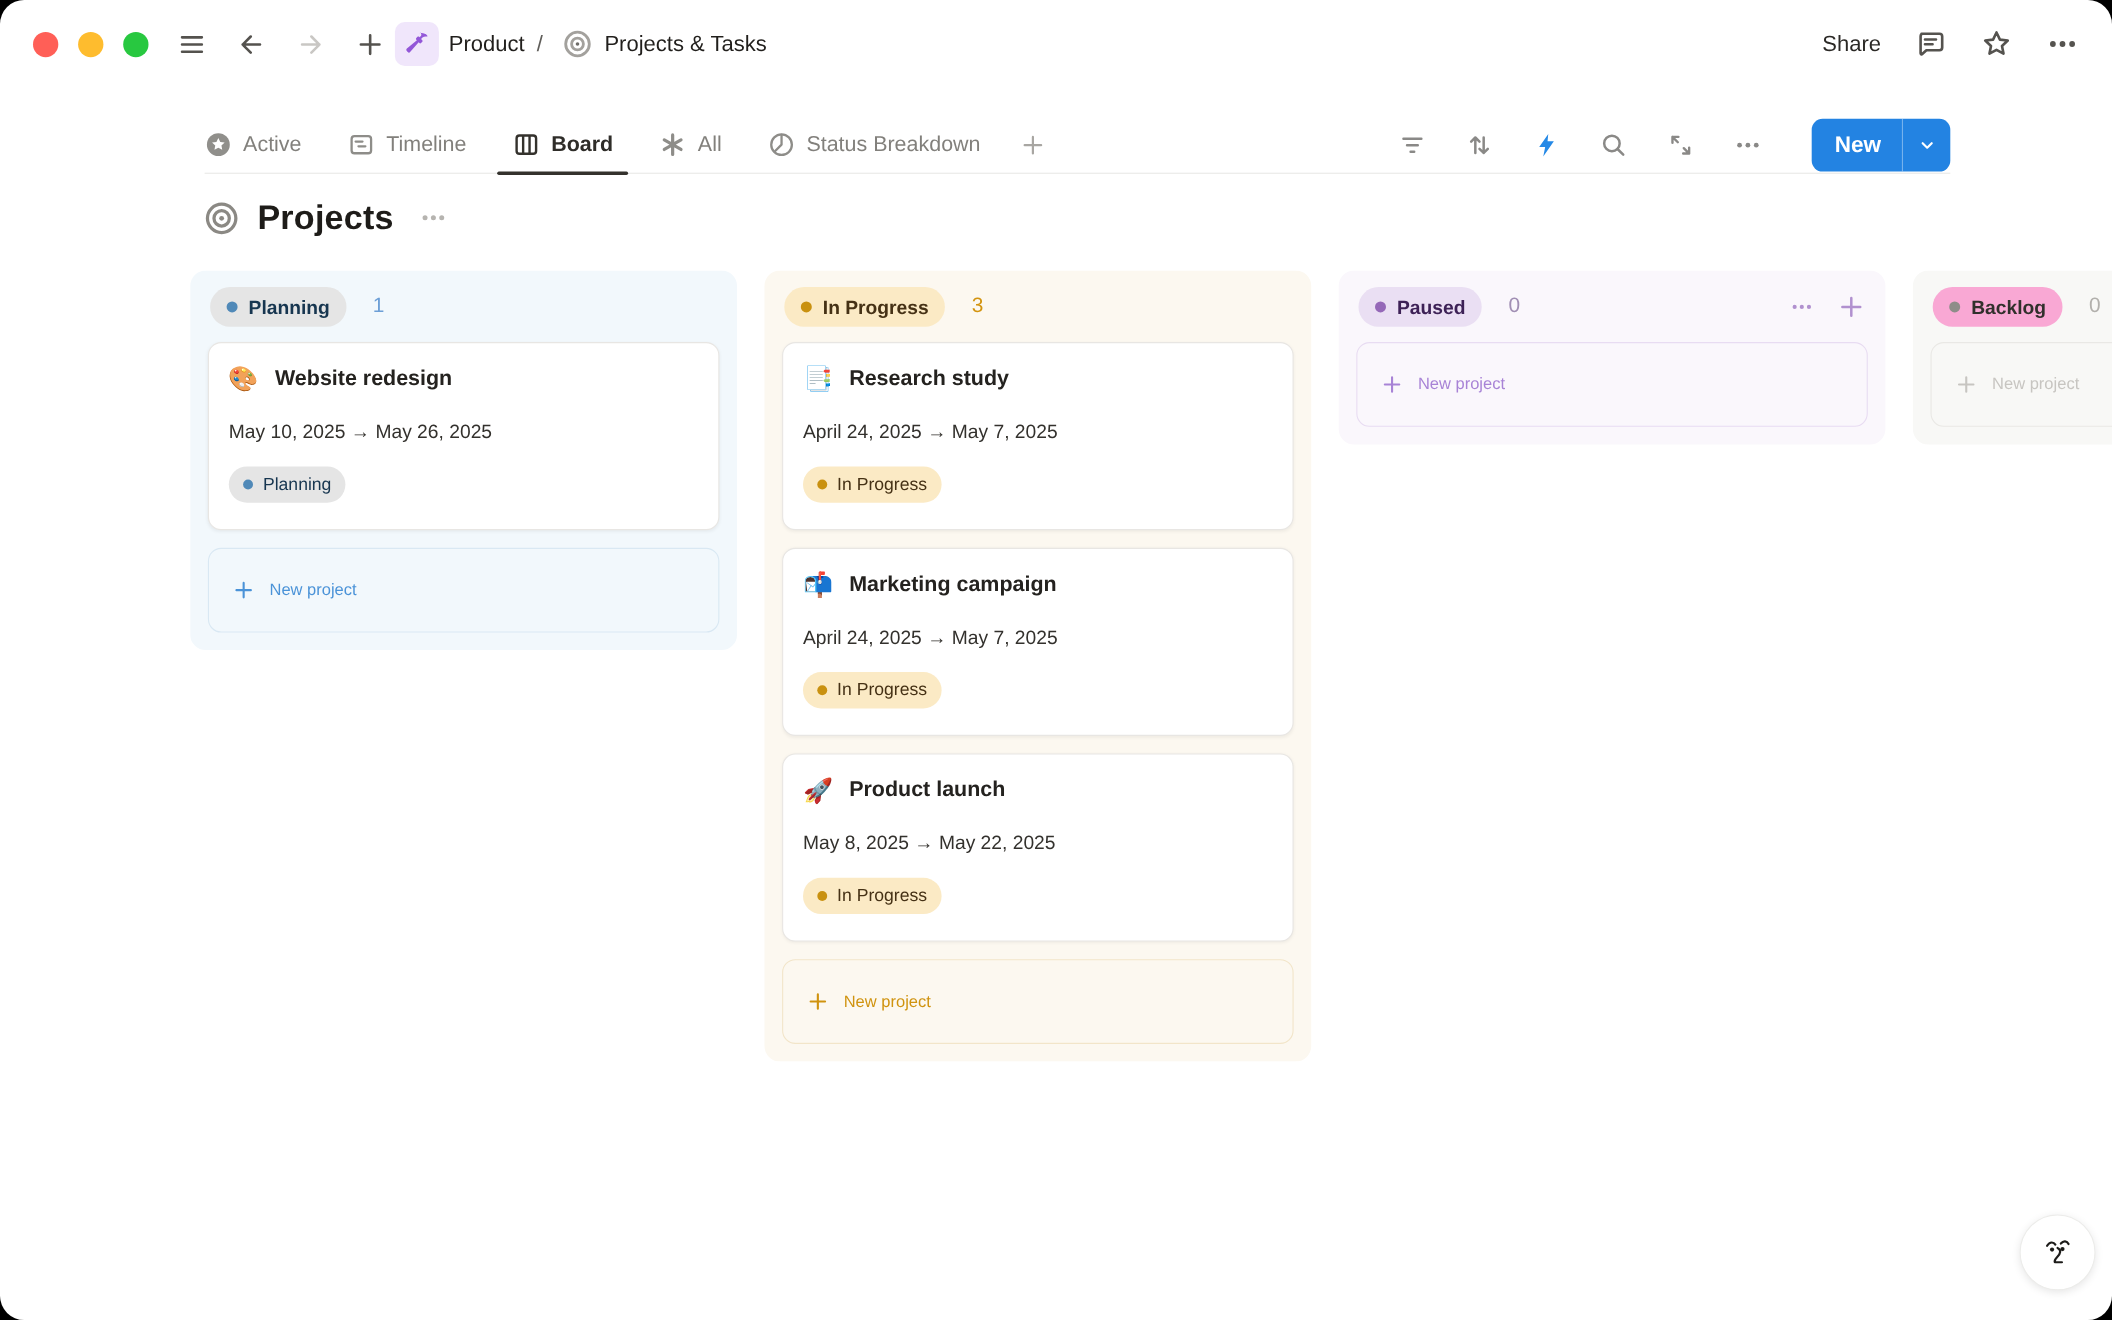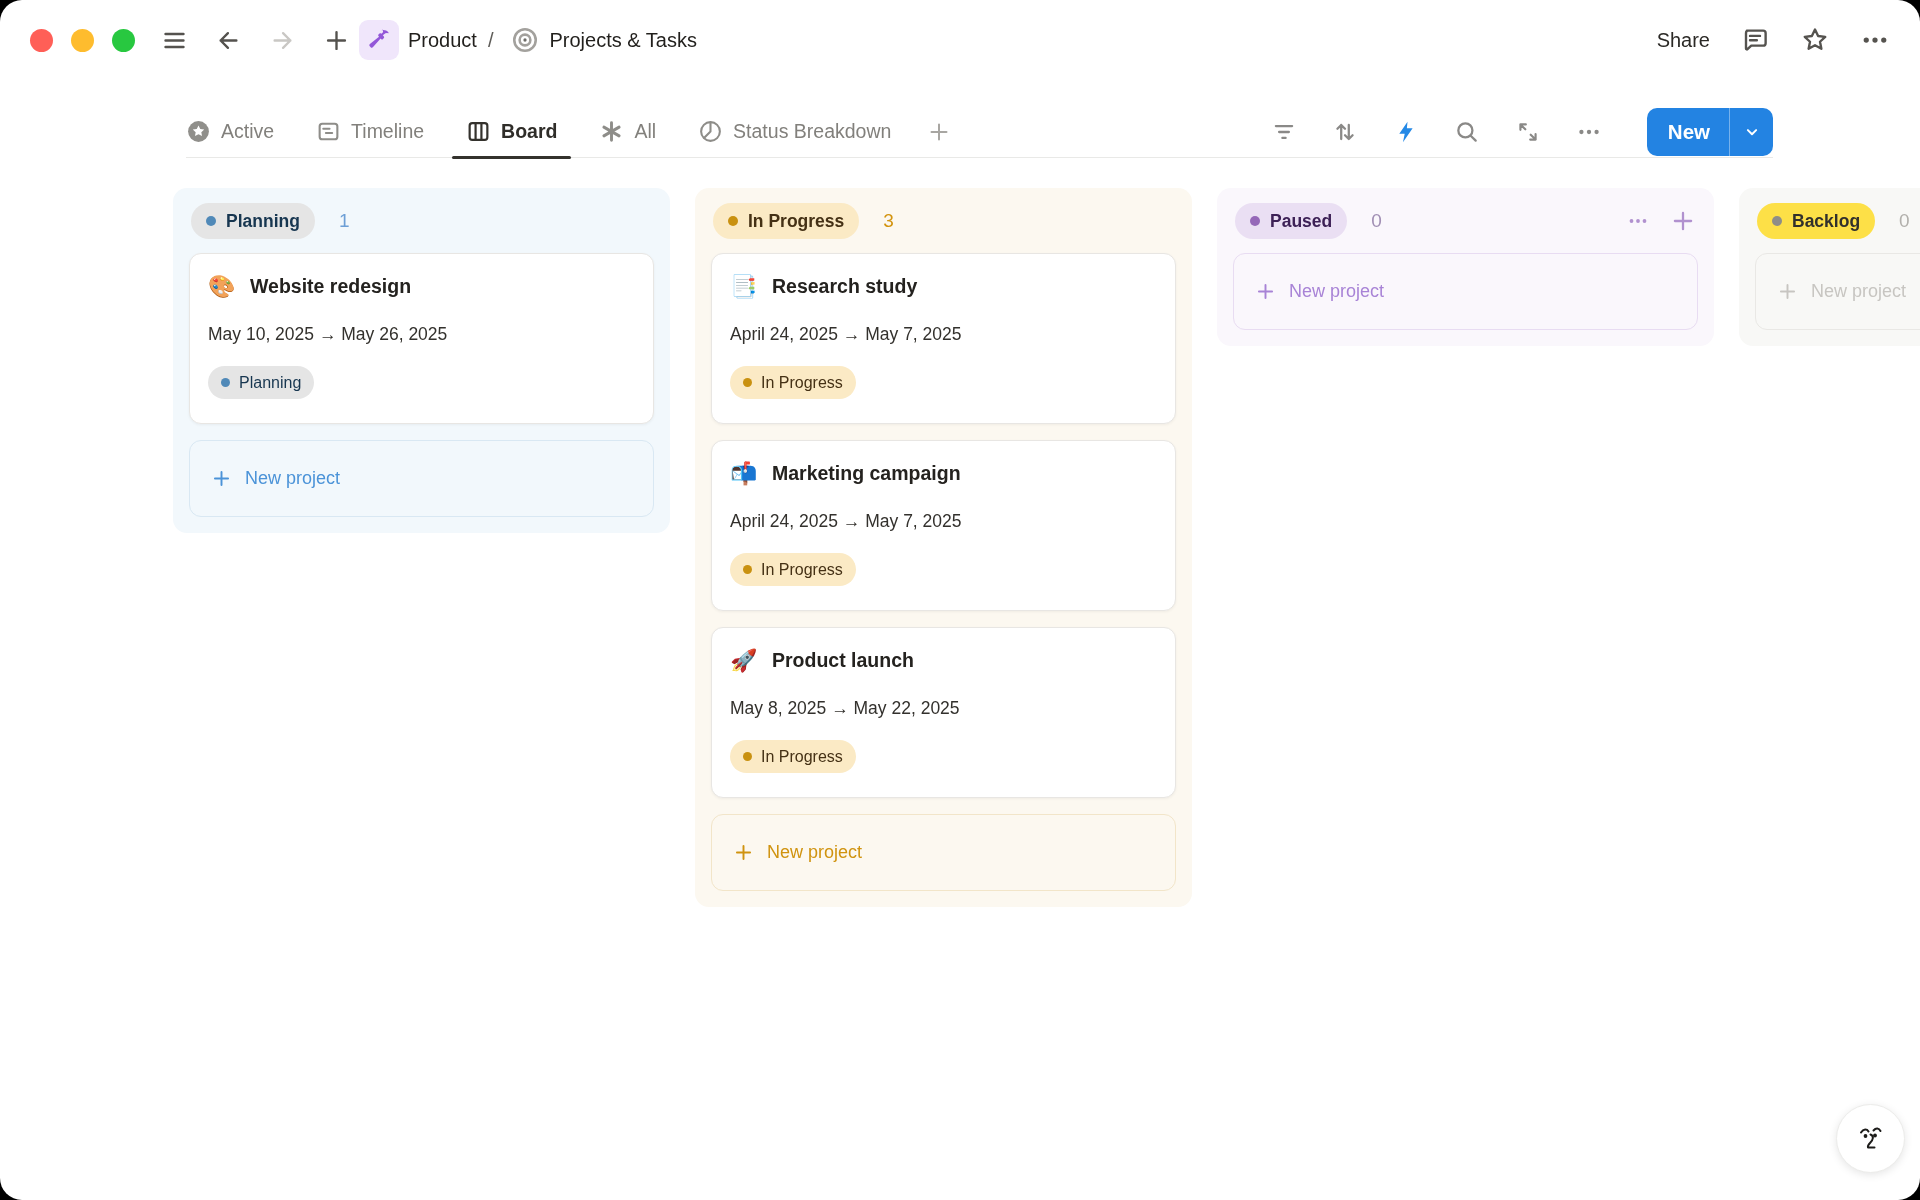--- a/index.html
+++ b/index.html
@@ -45,41 +45,41 @@
   .pill .dot { width:10px; height:10px; border-radius:50%; }
   .count { font-size:19px; font-weight:500; }
   .col-controls { margin-left:auto; display:flex; align-items:center; gap:20px; }
   .card { background:#fff; border:1px solid #e8e6e3; border-radius:12px; padding:21px 18px 24px; box-shadow:0 1px 3px rgba(17,17,17,.05); margin-bottom:16px; }
   .card-top { display:flex; align-items:center; gap:14px; }
   .card-emoji { font-size:22px; line-height:1; width:28px; }
   .card-title { font-size:19.5px; font-weight:600; color:#24221f; }
   .card-dates { margin-top:26px; font-size:17.5px; color:#33312d; }
   .card-pill { margin-top:21px; display:inline-flex; align-items:center; gap:9px; height:33px; padding:0 13px; border-radius:17px; font-size:16px; font-weight:500; }
   .card-pill .dot { width:9px; height:9px; border-radius:50%; }
-  .newproj { height:77px; border-radius:12px; border:1px solid; display:flex; align-items:center; gap:13px; padding:0 20px 0 21px; font-size:18px; background:transparent; }
+  .newproj { height:77px; border-radius:12px; border:1px solid; display:flex; align-items:center; gap:13px; padding:0 20px 0 21px; font-size:15px; background:transparent; }
 
   
   .t-blue   { background:#f2f8fc; }
   .t-blue .pill, .t-blue .card-pill { background:#e5e5e5; color:#173650; }
   .t-blue .dot { background:#5089b8; }
   .t-blue .count { color:#6d9fd6; }
   .t-blue .newproj { border-color:#d9e8f3; color:#4b93d8; }
   .t-yellow { background:#fcf8f0; }
   .t-yellow .pill, .t-yellow .card-pill { background:#fbeac5; color:#453115; }
   .t-yellow .dot { background:#c99110; }
   .t-yellow .count { color:#d3940f; }
   .t-yellow .newproj { border-color:#f2e5c9; color:#d0930f; }
   .t-purple { background:#faf7fc; }
   .t-purple .pill { background:#eadff3; color:#3d2156; }
   .t-purple .dot { background:#9568b8; }
   .t-purple .count { color:#a18fb4; }
   .t-purple .newproj { border-color:#e8dcf2; color:#a883d6; }
   .t-purple .col-controls { color:#b191cf; }
   .t-gray   { background:#f8f8f6; }
-  .t-gray .pill { background:#fde047; color:#31302c; }
+  .t-gray .pill { background:#f9a8d4; color:#31302c; }
   .t-gray .dot { background:#8e8d89; }
   .t-gray .count { color:#b2b0ac; }
   .t-gray .newproj { border-color:#e9e8e5; color:#c7c5c1; }
   .newproj .nplabel { white-space:nowrap; }
 
   
   .ai-fab { position:absolute; right:15px; bottom:27px; width:69px; height:69px; border-radius:50%; background:#fff; border:1px solid #ececea; box-shadow:0 2px 8px rgba(0,0,0,.10); display:flex; align-items:center; justify-content:center; }
 
   svg { display:block; }
 </style>
@@ -299,20 +299,39 @@
           <span>
             <svg width="18" height="18" viewBox="0 0 24 24" fill="none">
                 <path d="M6.5 9.5 12 15l5.5-5.5" stroke="#fff" stroke-width="2.6" stroke-linecap="round" stroke-linejoin="round"></path>
               </svg>
           </span>
         </div>
       </div>
     </div>
   </div>
 
+  <div class="pagetitle">
+    <span>
+      <svg width="31" height="31" viewBox="0 0 24 24" fill="none">
+          <circle cx="12" cy="12" r="10" stroke="#8b8984" stroke-width="2.3"></circle>
+          <circle cx="12" cy="12" r="5.4" stroke="#8b8984" stroke-width="2.3"></circle>
+          <circle cx="12" cy="12" r="1.7" fill="#8b8984"></circle>
+        </svg>
+    </span>
+    <h1>Projects</h1>
+    <span class="title-more">
+      <span>
+        <svg width="26" height="26" viewBox="0 0 24 24" fill="#b6b4b0">
+            <circle cx="5" cy="12" r="2.1"></circle>
+            <circle cx="12" cy="12" r="2.1"></circle>
+            <circle cx="19" cy="12" r="2.1"></circle>
+          </svg>
+      </span>
+    </span>
+  </div>
 
   <div class="board">
 
     <div class="col t-blue">
       <div class="col-header">
         <span class="pill">
           <span class="dot"></span>
           <span>Planning</span>
         </span>
         <span class="count">1</span>

